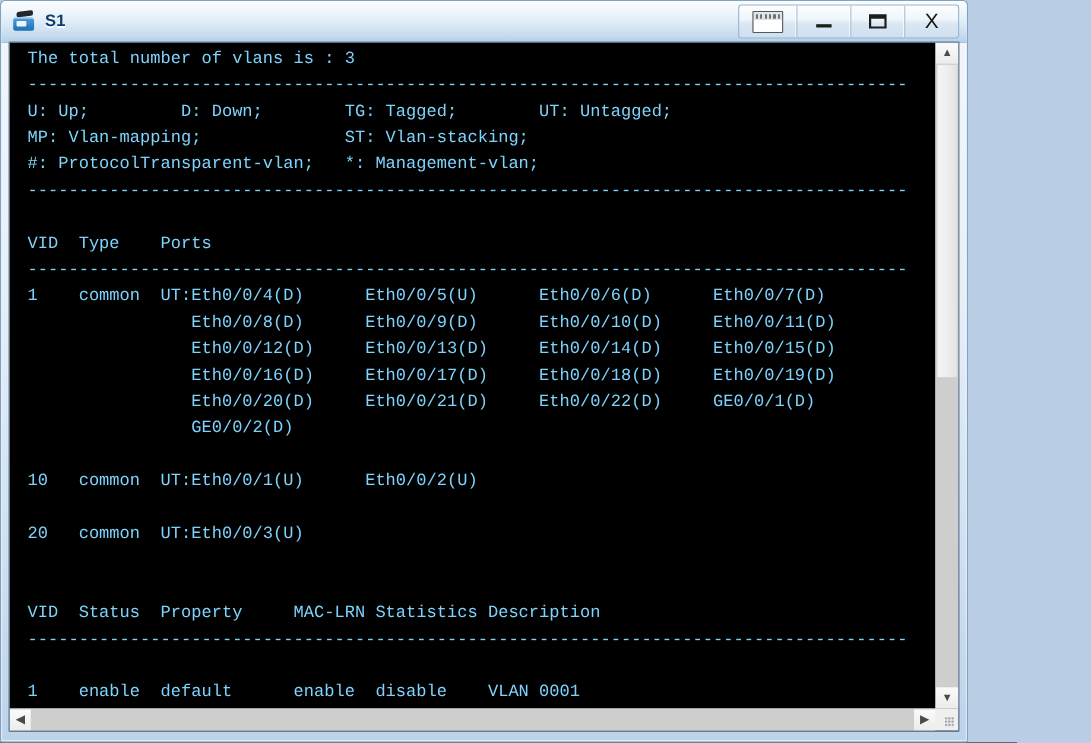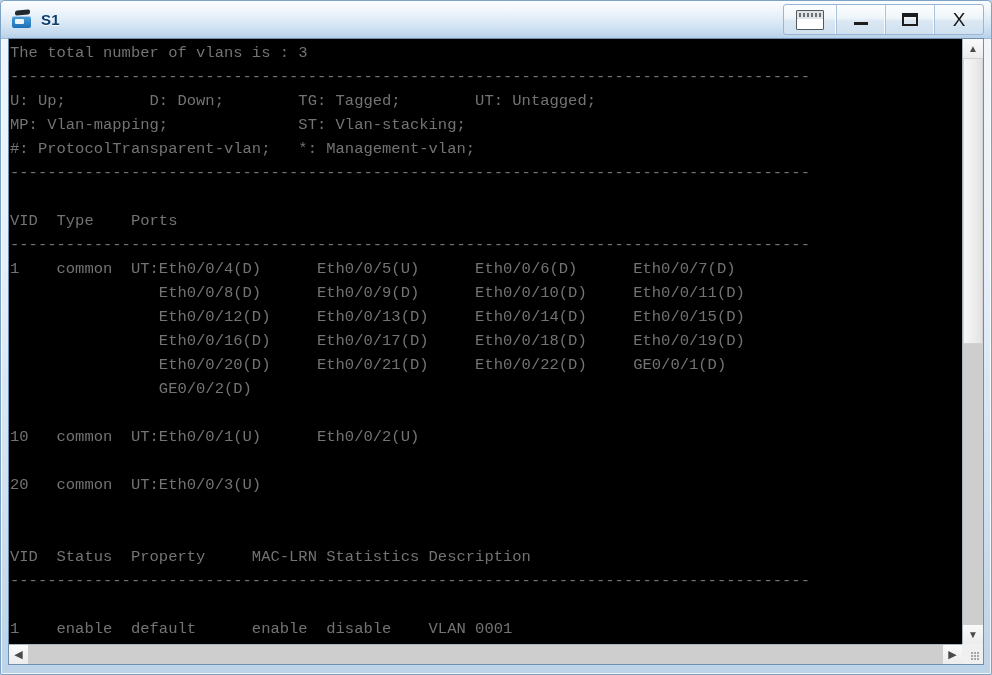--- a/index.html
+++ b/index.html
@@ -2,21 +2,21 @@
 <html><head>
 <meta charset="utf-8">
 <style>
   html,body{margin:0;padding:0;}
   body{
     width:992px;height:675px;overflow:hidden;
     background:#b9cde4;
     font-family:"Liberation Sans",sans-serif;
   }
   .window{
-    position:absolute;left:0;top:0;width:992px;height:675px;
+    position:absolute;left:0;top:0;width:880px;height:675px;
     box-sizing:border-box;
     background:linear-gradient(to bottom,#f2f7fc 0%,#e6eff8 40%,#cfe0f0 75%,#bdd3e8 100%);
     border:1px solid #7ea2c4;
     border-radius:5px 5px 2px 2px;
     box-shadow:inset 0 0 0 1px rgba(255,255,255,.75);
     overflow:hidden;
   }
   
   .titlebar{
     position:absolute;left:0;top:0;right:0;height:37px;
@@ -82,22 +82,22 @@
     position:absolute;left:7px;top:37px;right:7px;bottom:9px;
     background:#000;
     border:1px solid #6f8fae;
     box-sizing:border-box;
   }
   .term-body{
     position:absolute;left:0;top:0;right:21px;bottom:20px;
     background:#000;overflow:hidden;
   }
   .term-text{
-    position:absolute;left:1px;top:2px;right:0;
-    color:#737373;
+    position:absolute;left:16px;top:2px;right:0;
+    color:#7dd3fc;
     font-family:"Liberation Mono","DejaVu Sans Mono",monospace;
     font-size:15.5px;
     line-height:24px;
     white-space:pre;
     letter-spacing:0px;
   }
   
   .vscroll{
     position:absolute;right:0;top:0;width:21px;bottom:20px;
     background:#f0f0f0;

